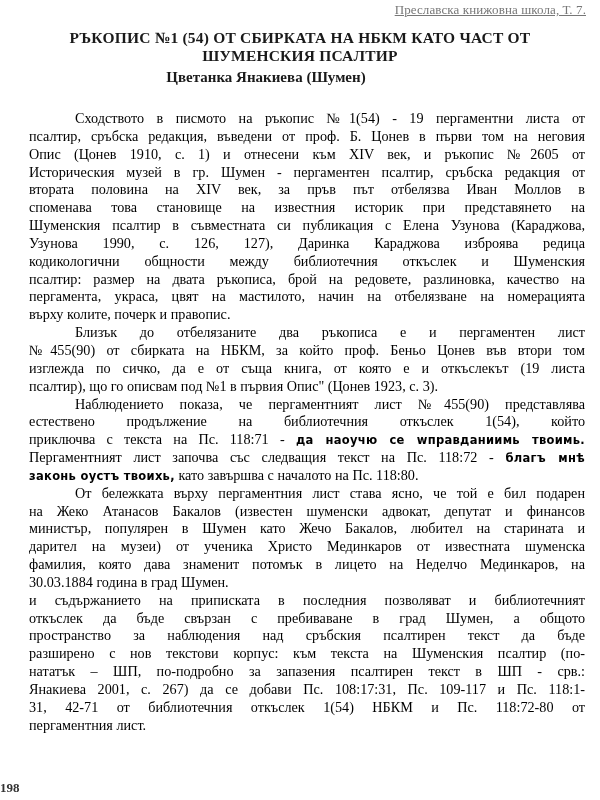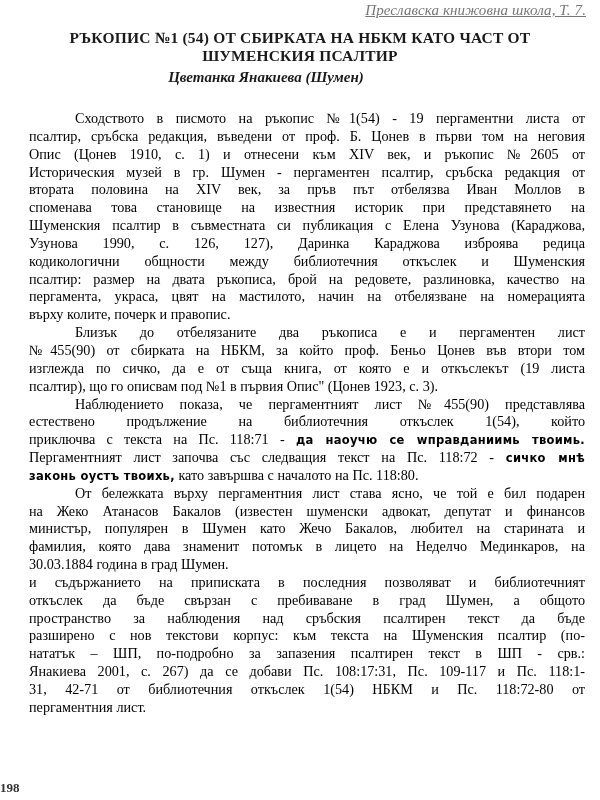--- a/index.html
+++ b/index.html
@@ -1,23 +1,23 @@
 <!DOCTYPE html>
 <html><head>
 <meta charset="utf-8">
 <style>
   html, body { margin: 0; padding: 0; background: #ffffff; }
   body { width: 600px; height: 800px; position: relative; overflow: hidden;
          font-family: "Liberation Serif", "DejaVu Serif", serif; color: #111; }
-  .running-header { position: absolute; top: 2px; right: 14px; font-style: italic;
-         font-size: 15px; color: #777; text-decoration: underline; letter-spacing: 0.1px; }
+  .running-header { position: absolute; top: 2px; right: 14px; 
+         font-size: 13px; color: #777; text-decoration: underline; letter-spacing: 0.1px; }
   .title { position: absolute; top: 29px; left: 0; width: 600px; text-align: center;
          font-weight: bold; font-size: 15.5px; line-height: 18px; color: #1a1a1a; letter-spacing: 0.2px; }
   .author { position: absolute; top: 69px; left: 0; width: 532px; text-align: center;
-         font-weight: bold; font-style: italic; font-size: 15px; color: #1a1a1a; }
+         font-weight: bold; font-size: 15px; color: #1a1a1a; }
   .body-text { position: absolute; top: 110px; left: 29px; width: 556px;
          font-size: 14.2px; line-height: 17.85px; color: #000000; }
   .line { display: block; white-space: nowrap; text-align: justify; text-align-last: justify; height: 17.85px; }
   .line.last { text-align-last: left; }
   .line.indent { padding-left: 46px; }
   .line.indent-big { padding-left: 70px; }
   .ocs { font-family: "DejaVu Sans", sans-serif; font-weight: bold; font-size: 11.5px; letter-spacing: 0.3px; }
   .page-number { position: absolute; top: 780px; left: 0; width: 600px; text-align: left;
          font-size: 13px; font-weight: bold; color: #333; }
 </style>
@@ -57,31 +57,32 @@
     <span class="line last">псалтир), що го описвам под №1 в първия Опис" (Цонев 1923, с. 3).</span>
   </div>
 
   <div>
     <span class="line indent">Наблюдението показа, че пергаментният лист №455(90) представлява</span>
     <span class="line">естествено продължение на библиотечния откъслек 1(54), който</span>
     <span class="line">
       <span>приключва с текста на Пс. 118:71 - </span><span class="ocs">да наоучю се wправданиимь твоимь.</span>
     </span>
     <span class="line">
-      <span>Пергаментният лист започва със следващия текст на Пс. 118:72 - </span><span class="ocs">сичко мнѣ</span>
+      <span>Пергаментният лист започва със следващия текст на Пс. 118:72 - </span><span class="ocs">благъ мнѣ</span>
     </span>
     <span class="line last">
       <span class="ocs">законь оустъ твоихь,</span><span> като завършва с началото на Пс. 118:80.</span>
     </span>
   </div>
 
   <div>
     <span class="line indent">От бележката върху пергаментния лист става ясно, че той е бил подарен</span>
     <span class="line">на Жеко Атанасов Бакалов (известен шуменски адвокат, депутат и финансов</span>
     <span class="line">министър, популярен в Шумен като Жечо Бакалов, любител на старината и</span>
+    <span class="line">дарител на музеи) от ученика Христо Мединкаров от известната шуменска</span>
     <span class="line">фамилия, която дава знаменит потомък в лицето на Неделчо Мединкаров, на</span>
     <span class="line last">30.03.1884 година в град Шумен.</span>
   </div>
 
   <div>
     <span class="line">и съдържанието на приписката в последния позволяват и библиотечният</span>
     <span class="line">откъслек да бъде свързан с пребиваване в град Шумен, а общото</span>
     <span class="line">пространство за наблюдения над сръбския псалтирен текст да бъде</span>
     <span class="line">разширено с нов текстови корпус: към текста на Шуменския псалтир (по-</span>
     <span class="line">нататък – ШП, по-подробно за запазения псалтирен текст в ШП - срв.:</span>

